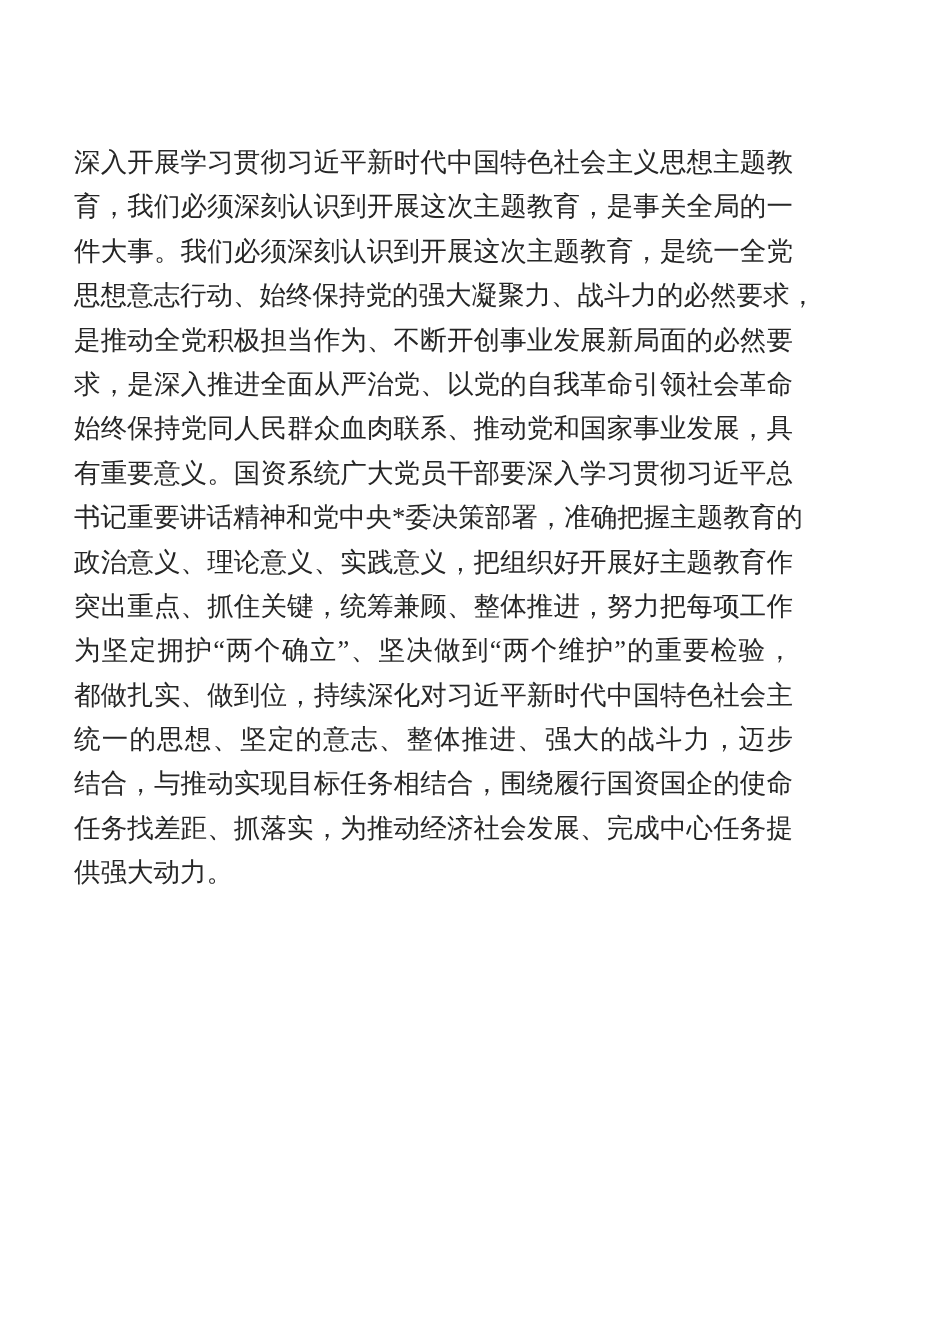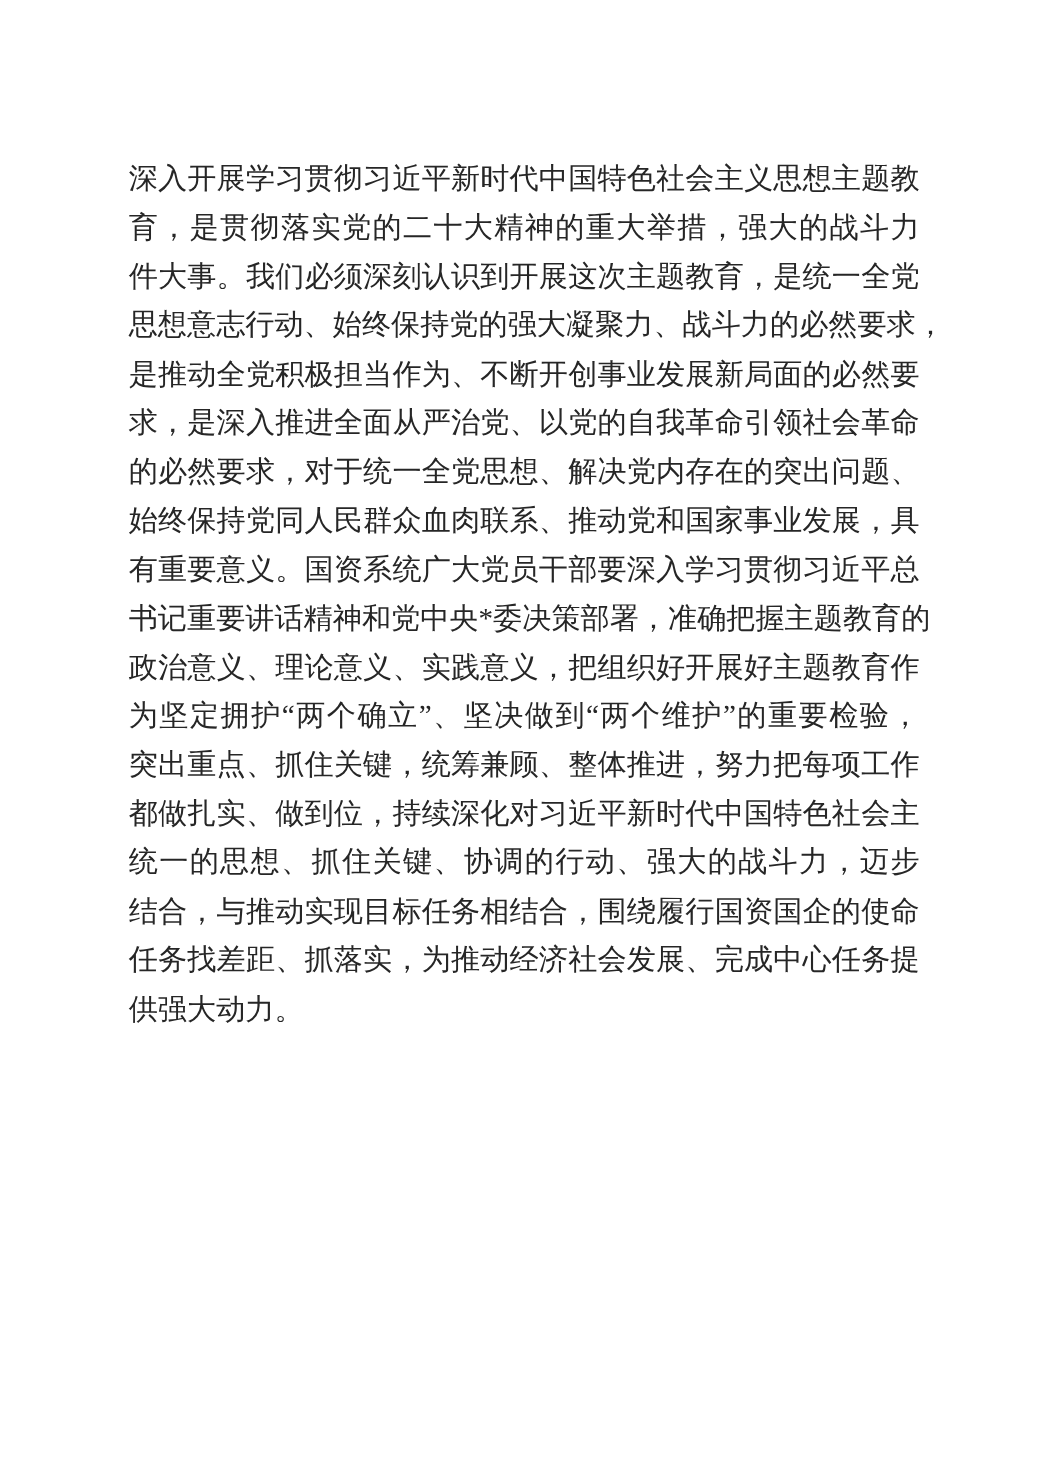--- a/index.html
+++ b/index.html
@@ -9,21 +9,21 @@
   }
   body {
     width: 950px;
     height: 1344px;
     overflow: hidden;
   }
   .page {
     box-sizing: border-box;
     width: 950px;
     height: 1344px;
-    padding: 140px 0 0 117px;
+    padding: 140px 0 0 74px;
     background: #ffffff;
   }
   .paragraph {
     width: 719px;
     font-family: "Liberation Serif", "DejaVu Serif", serif;
     font-size: 26.5px;
     line-height: 44.4px;
     font-weight: normal;
     color: #262626;
   }
@@ -38,31 +38,30 @@
     text-align: right;
     text-align-last: left;
   }
 </style>
 </head>
 <body>
 
 <div class="page">
   <div class="paragraph">
       <div class="line">深入开展学习贯彻习近平新时代中国特色社会主义思想主题教</div>
-      <div class="line">育，是贯彻落实党的二十大精神的重大举措，强大的战斗力</div>
+      <div class="line">育，我们必须深刻认识到开展这次主题教育，是事关全局的一</div>
       <div class="line">件大事。我们必须深刻认识到开展这次主题教育，是统一全党</div>
       <div class="line">思想意志行动、始终保持党的强大凝聚力、战斗力的必然要求，</div>
       <div class="line">是推动全党积极担当作为、不断开创事业发展新局面的必然要</div>
       <div class="line">求，是深入推进全面从严治党、以党的自我革命引领社会革命</div>
-      <div class="line">的必然要求，对于统一全党思想、解决党内存在的突出问题、</div>
       <div class="line">始终保持党同人民群众血肉联系、推动党和国家事业发展，具</div>
       <div class="line">有重要意义。国资系统广大党员干部要深入学习贯彻习近平总</div>
       <div class="line">书记重要讲话精神和党中央*委决策部署，准确把握主题教育的</div>
       <div class="line">政治意义、理论意义、实践意义，把组织好开展好主题教育作</div>
+      <div class="line">突出重点、抓住关键，统筹兼顾、整体推进，努力把每项工作</div>
       <div class="line">为坚定拥护“两个确立”、坚决做到“两个维护”的重要检验，</div>
-      <div class="line">突出重点、抓住关键，统筹兼顾、整体推进，努力把每项工作</div>
       <div class="line">都做扎实、做到位，持续深化对习近平新时代中国特色社会主</div>
-      <div class="line">统一的思想、抓住关键、协调的行动、强大的战斗力，迈步</div>
+      <div class="line">统一的思想、坚定的意志、整体推进、强大的战斗力，迈步</div>
       <div class="line">结合，与推动实现目标任务相结合，围绕履行国资国企的使命</div>
       <div class="line">任务找差距、抓落实，为推动经济社会发展、完成中心任务提</div>
       <div class="line">供强大动力。</div>
     </div>
 </div>
 
 </body></html>

